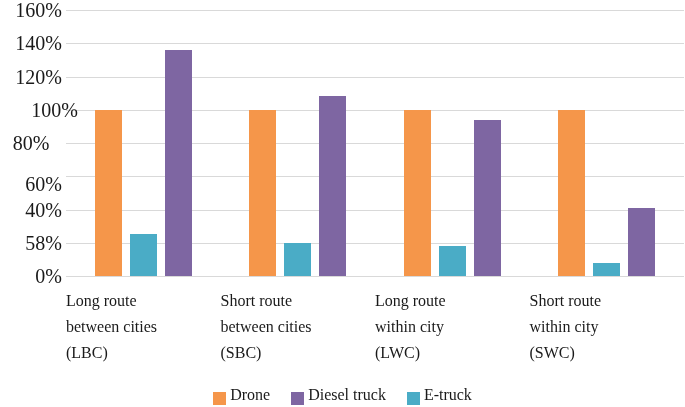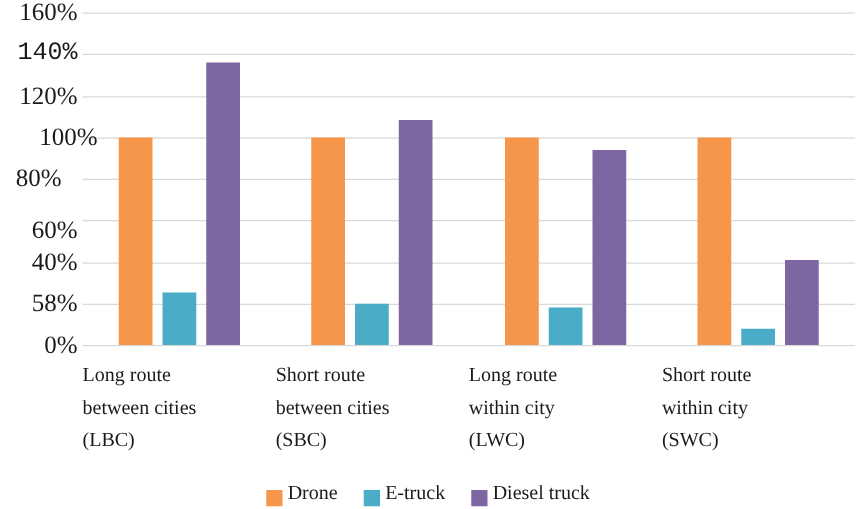--- a/index.html
+++ b/index.html
@@ -44,21 +44,21 @@
         <div class="gridline" style="left: 66px; top: 10px; width: 618px; background: rgb(217, 217, 217);"></div>
       </div>
     <div id="y-axis">
         <div class="y-tick-label" style="left: 0px; top: 266px; width: 62px;">0%</div>
         <div class="y-tick-label" style="left: 0px; top: 232.75px; width: 62px;">58%</div>
         <div class="y-tick-label" style="left: 0px; top: 199.5px; width: 62px;">40%</div>
         <div class="y-tick-label" style="left: 0px; top: 174px; width: 62px;">60%</div>
         <div class="y-tick-label" style="left: 0px; top: 133px; width: 62px; text-align: center;">80%</div>
         <div class="y-tick-label" style="left: 0px; top: 99.75px; width: 62px; padding-left: 16px;">100%</div>
         <div class="y-tick-label" style="left: 0px; top: 66.5px; width: 62px;">120%</div>
-        <div class="y-tick-label" style="left: 0px; top: 33.25px; width: 62px; font-family: Liberation Mono, monospace;">140%</div>
+        <div class="y-tick-label" style="left: 0px; top: 33.25px; width: 62px;">140%</div>
         <div class="y-tick-label" style="left: 0px; top: 0px; width: 62px;">160%</div>
       </div>
     <div id="bars">
         <div class="bar" style="left: 94.75px; top: 109.75px; width: 27px; height: 166.25px; background: rgb(245, 150, 74);"></div>
         <div class="bar" style="left: 129.75px; top: 234.438px; width: 27px; height: 41.5625px; background: rgb(74, 172, 198);"></div>
         <div class="bar" style="left: 164.75px; top: 49.9px; width: 27px; height: 226.1px; background: rgb(126, 102, 162);"></div>
         <div class="bar" style="left: 249.25px; top: 109.75px; width: 27px; height: 166.25px; background: rgb(245, 150, 74);"></div>
         <div class="bar" style="left: 284.25px; top: 242.75px; width: 27px; height: 33.25px; background: rgb(74, 172, 198);"></div>
         <div class="bar" style="left: 319.25px; top: 96.45px; width: 27px; height: 179.55px; background: rgb(126, 102, 162);"></div>
         <div class="bar" style="left: 403.75px; top: 109.75px; width: 27px; height: 166.25px; background: rgb(245, 150, 74);"></div>
@@ -90,21 +90,21 @@
         <div>within city</div>
         <div>(SWC)</div>
       </div>
     </div>
   <div class="legend" id="legend">
       <div class="legend-item">
         <span class="legend-swatch" style="background: rgb(245, 150, 74);"></span>
         <span>Drone</span>
       </div>
       <div class="legend-item">
+        <span class="legend-swatch" style="background: rgb(126, 102, 162);"></span>
+        <span>Diesel truck</span>
+      </div>
+      <div class="legend-item">
         <span class="legend-swatch" style="background: rgb(74, 172, 198);"></span>
         <span>E-truck</span>
-      </div>
-      <div class="legend-item">
-        <span class="legend-swatch" style="background: rgb(126, 102, 162);"></span>
-        <span>Diesel truck</span>
       </div>
     </div>
 </div>
 
 </body></html>

